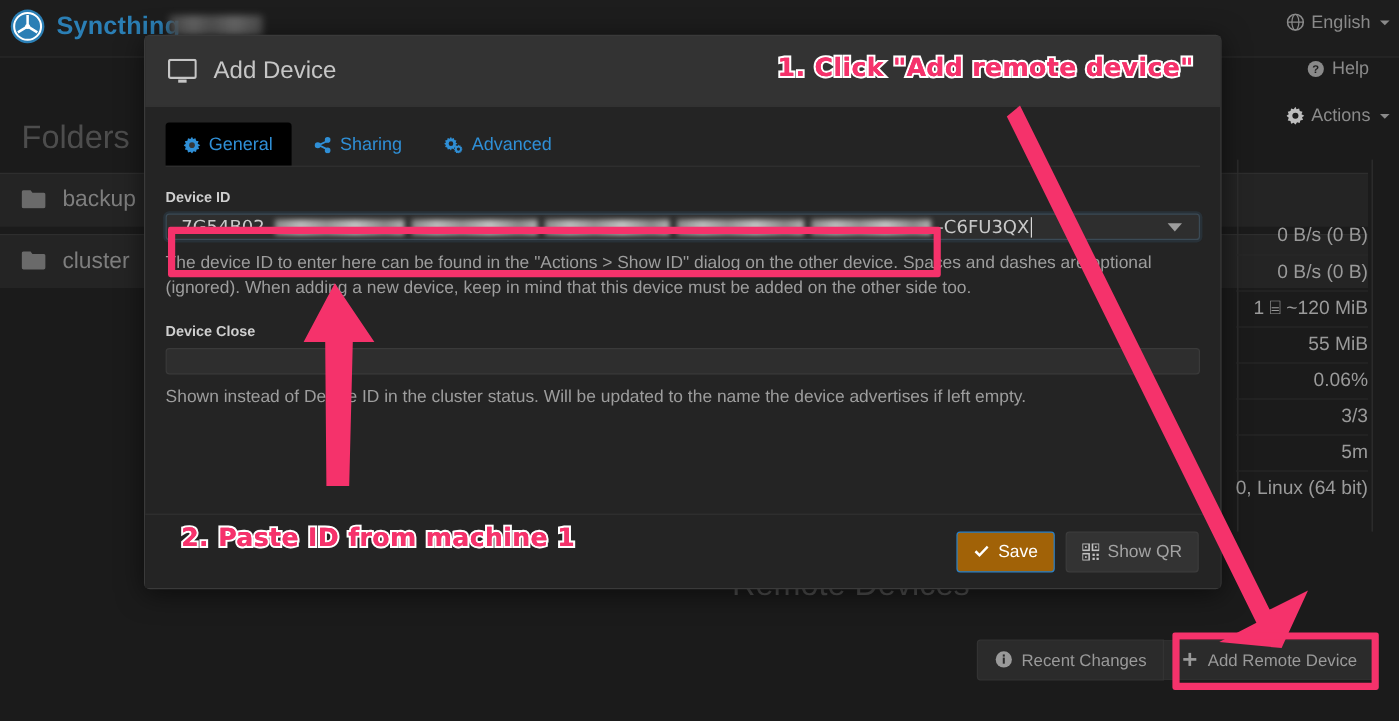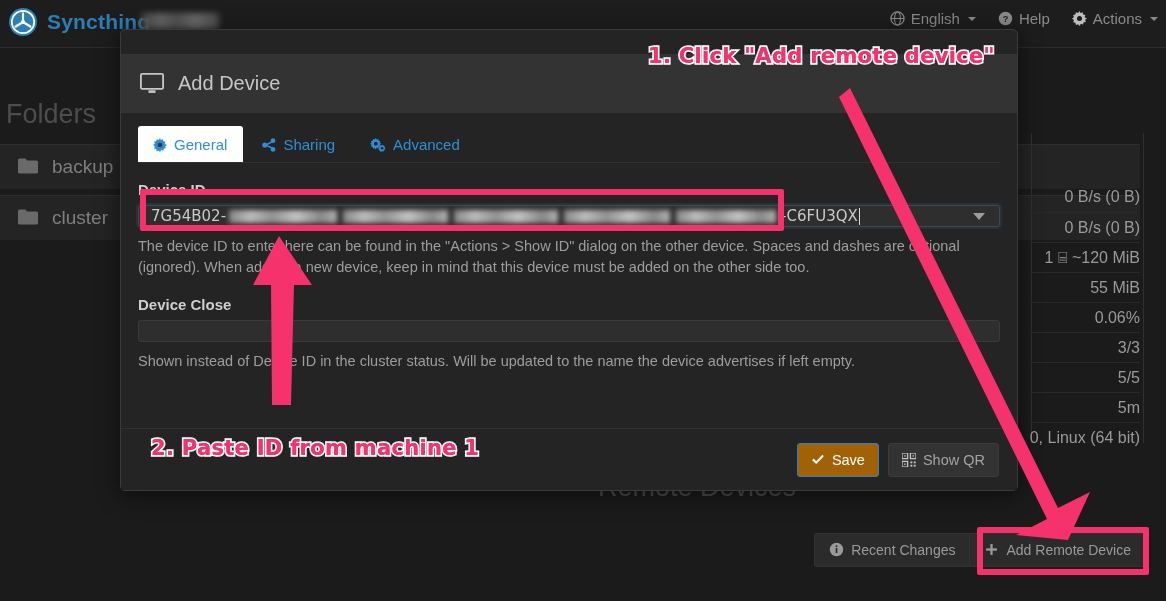--- a/index.html
+++ b/index.html
@@ -20,28 +20,28 @@
     position: absolute; left: 8px; top: 7px;
     display: flex; align-items: center; gap: 9px;
   }
   .brand-logo { width: 30px; height: 30px; position: relative; }
   .brand-text { color: #2b7fb5; font-size: 21px; font-weight: bold; letter-spacing: .2px; }
   .blurred-chip {
     position: absolute; left: 141px; top: 13px; width: 78px; height: 17px;
     background: linear-gradient(90deg,#4a4a4a,#6d6d6d 25%,#575757 45%,#727272 70%,#4f4f4f);
     filter: blur(3px); border-radius: 2px; opacity: .9;
   }
-  .nav-right { position: absolute; right: 8px; top: 10px; display: flex; align-items: center; gap: 22px; }
+  .nav-right { position: absolute; right: 8px; top: 10px; display: flex; align-items: center; gap: 22px; flex-direction: column; }
   .nav-item { color: #8a8a8a; font-size: 15px; display: flex; align-items: center; gap: 6px; cursor: pointer; }
   .nav-item .caret { border-left: 4px solid transparent; border-right: 4px solid transparent; border-top: 4px solid #8a8a8a; margin-left: 2px; }
   .nav-ico { display:inline-block; width: 15px; height: 15px; }
 
   
   .page-h {
-    position: absolute; color: #4d4d4d; font-size: 27px; font-weight: 300;
+    position: absolute; color: #4d4d4d; font-size: 27px; font-weight: 300; margin-left: 12px;
   }
   #folders-h { left: 6px; top: 99px; }
   #remote-h  { left: 598px; top: 472px; }
 
   .fldrow {
     position: absolute; left: 0; width: 1140px; height: 45px;
     background: #242424; border-top: 1px solid #2e2e2e;
     display: flex; align-items: center;
   }
   .fldrow .fname { color: #7e7e7e; font-size: 19px; margin-left: 52px; }
@@ -65,32 +65,31 @@
   
   .modal {
     position: absolute; left: 120px; top: 29px; width: 898px; height: 462px;
     background: #242424; border: 1px solid #3a3a3a; border-radius: 5px;
     box-shadow: 0 4px 22px rgba(0,0,0,.55);
   }
   .modal-head {
     height: 59px; border-bottom: 1px solid #333;
     display: flex; align-items: center; padding-left: 19px; gap: 14px;
     background: #333333;
-    margin-top: 24px;
   }
   .modal-title { color: #c6c6c6; font-size: 20px; }
   .modal-body { padding: 0 17px; }
   .tabs { display: flex; padding-top: 13px; border-bottom: 1px solid #313131; }
   .tab {
     display: flex; align-items: center; gap: 7px;
     color: #2f8fd6; font-size: 15px; padding: 10px 16px 9px 15px;
     cursor: pointer; border-radius: 3px 3px 0 0; margin-right: 4px;
   }
-  .tab.active { background: #ffffff; }
-  .flabel { color: #cfcfcf; font-size: 15px; font-weight: bold; margin-top: 18px; margin-bottom: 7px; }
+  .tab.active { background: #000000; }
+  .flabel { color: #cfcfcf; font-size: 12px; font-weight: bold; margin-top: 18px; margin-bottom: 7px; }
   .finput {
     width: 100%; height: 22px; background: #2e2e2e;
     border: 1px solid #3b4a55; border-radius: 3px;
     color: #c9c9c9; font-size: 15px; padding: 0 34px 0 12px;
     position: relative; display: flex; align-items: center;
     box-shadow: 0 0 0 2px rgba(60,110,150,.18);
   }
   .finput.plain { box-shadow: none; border-color: #3a3a3a; }
   .idtext { display: flex; align-items: center; gap: 0; white-space: nowrap; font-family: "DejaVu Sans", sans-serif; font-size: 15px; }
   .blurseg {
@@ -153,21 +152,20 @@
   <div class="vrule" style="left:1031px; top:133px; height:310px;"></div>
   <div class="vrule" style="left:1143px; top:133px; height:310px;"></div>
 
   <div class="statcol" style="top:182px">
     <div class="statline">0 B/s (0 B)</div>
     <div class="statline sep">0 B/s (0 B)</div>
     <div class="statline sep">1 ⌸ ~120 MiB</div>
     <div class="statline sep">55 MiB</div>
     <div class="statline sep">0.06%</div>
     <div class="statline sep green">3/3</div>
-    <div class="statline sep green">5/5</div>
     <div class="statline sep">5m</div>
     <div class="statline sep">0, Linux (64 bit)</div>
   </div>
 
   <div class="page-h" id="remote-h">Remote Devices</div>
 
   <div class="btnrow">
     <div class="gbtn">
       <svg class="nav-ico" viewBox="0 0 16 16">
         <circle cx="8" cy="8" r="7.2" fill="#9a9a9a"></circle>

